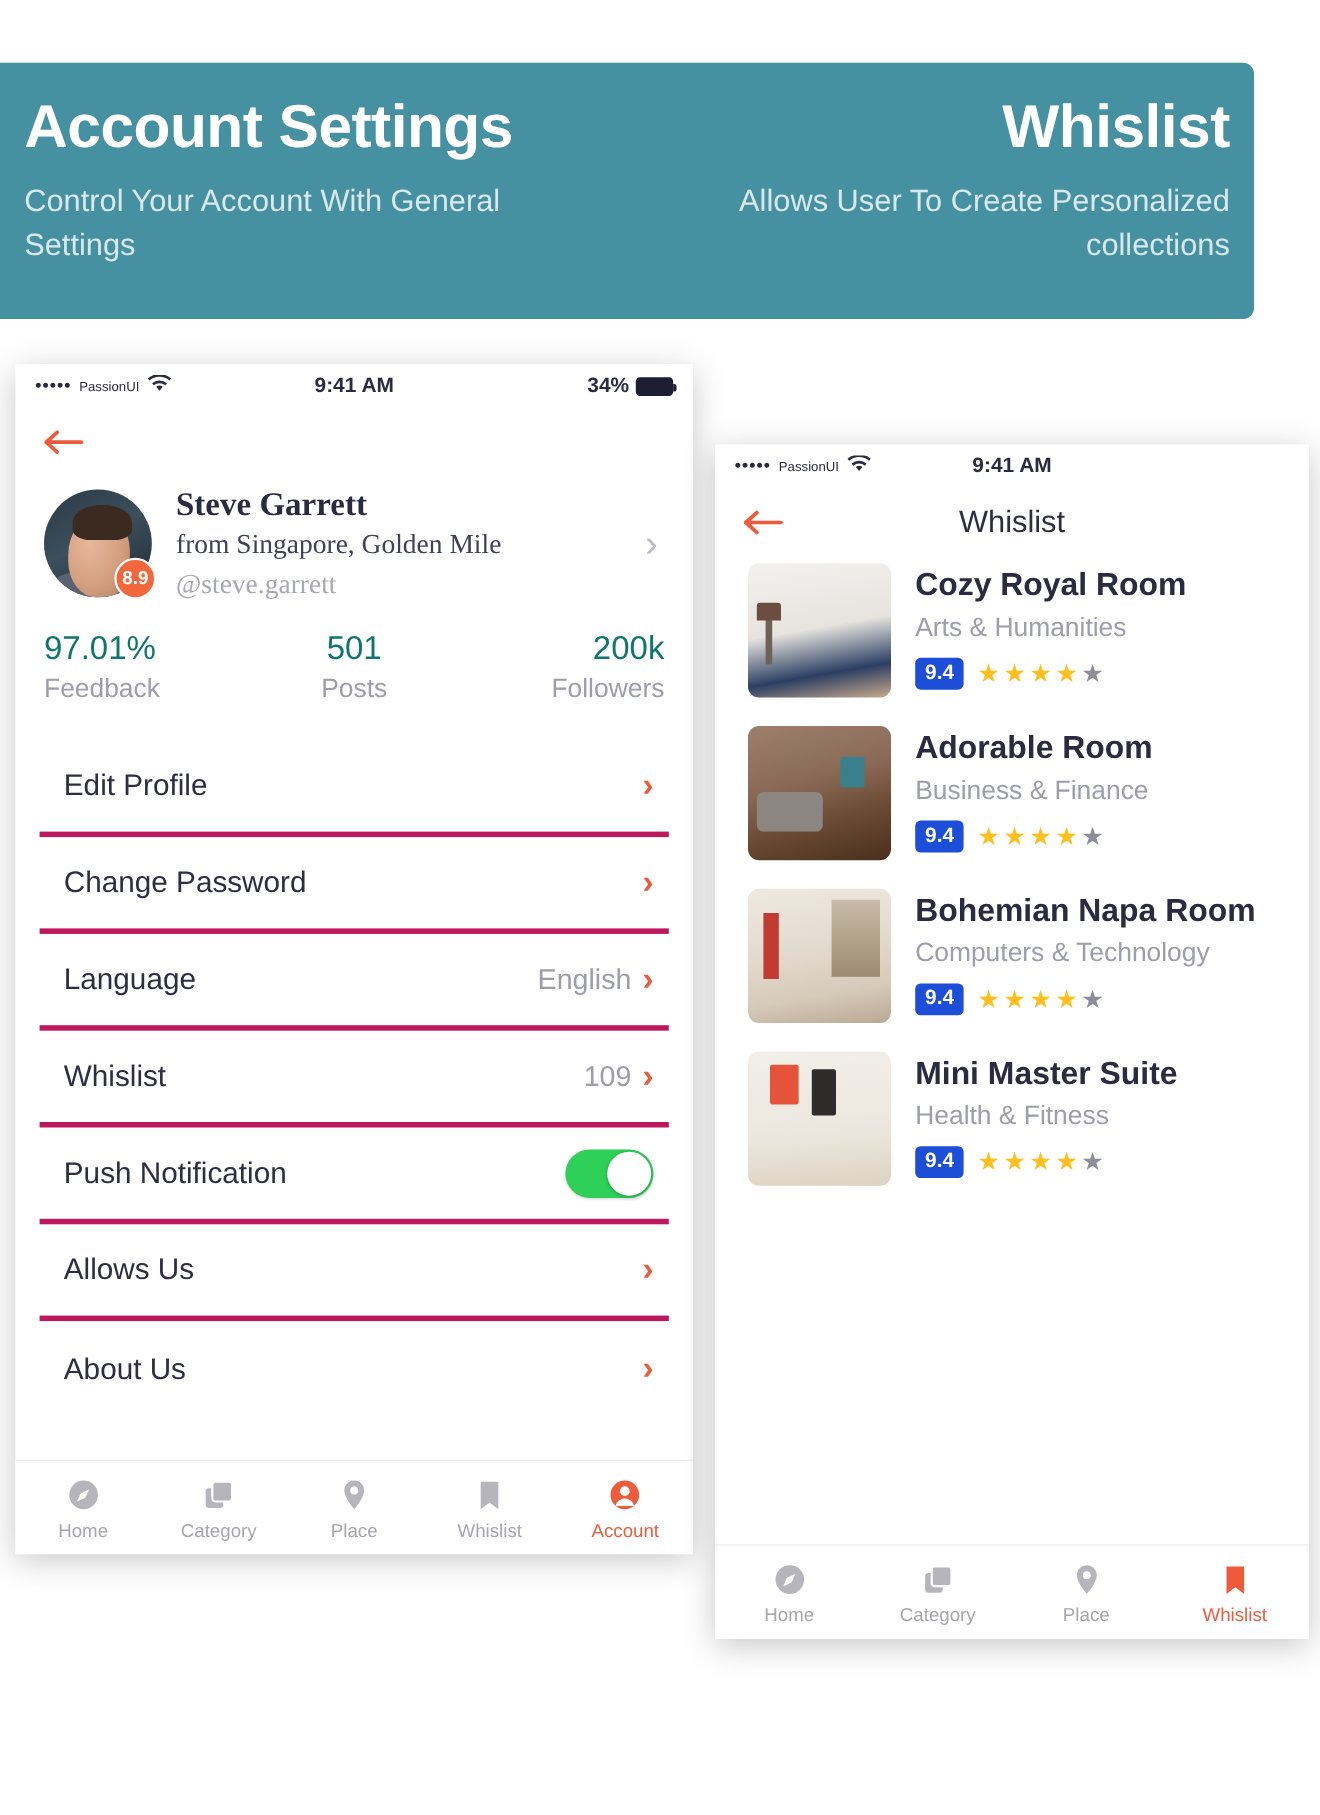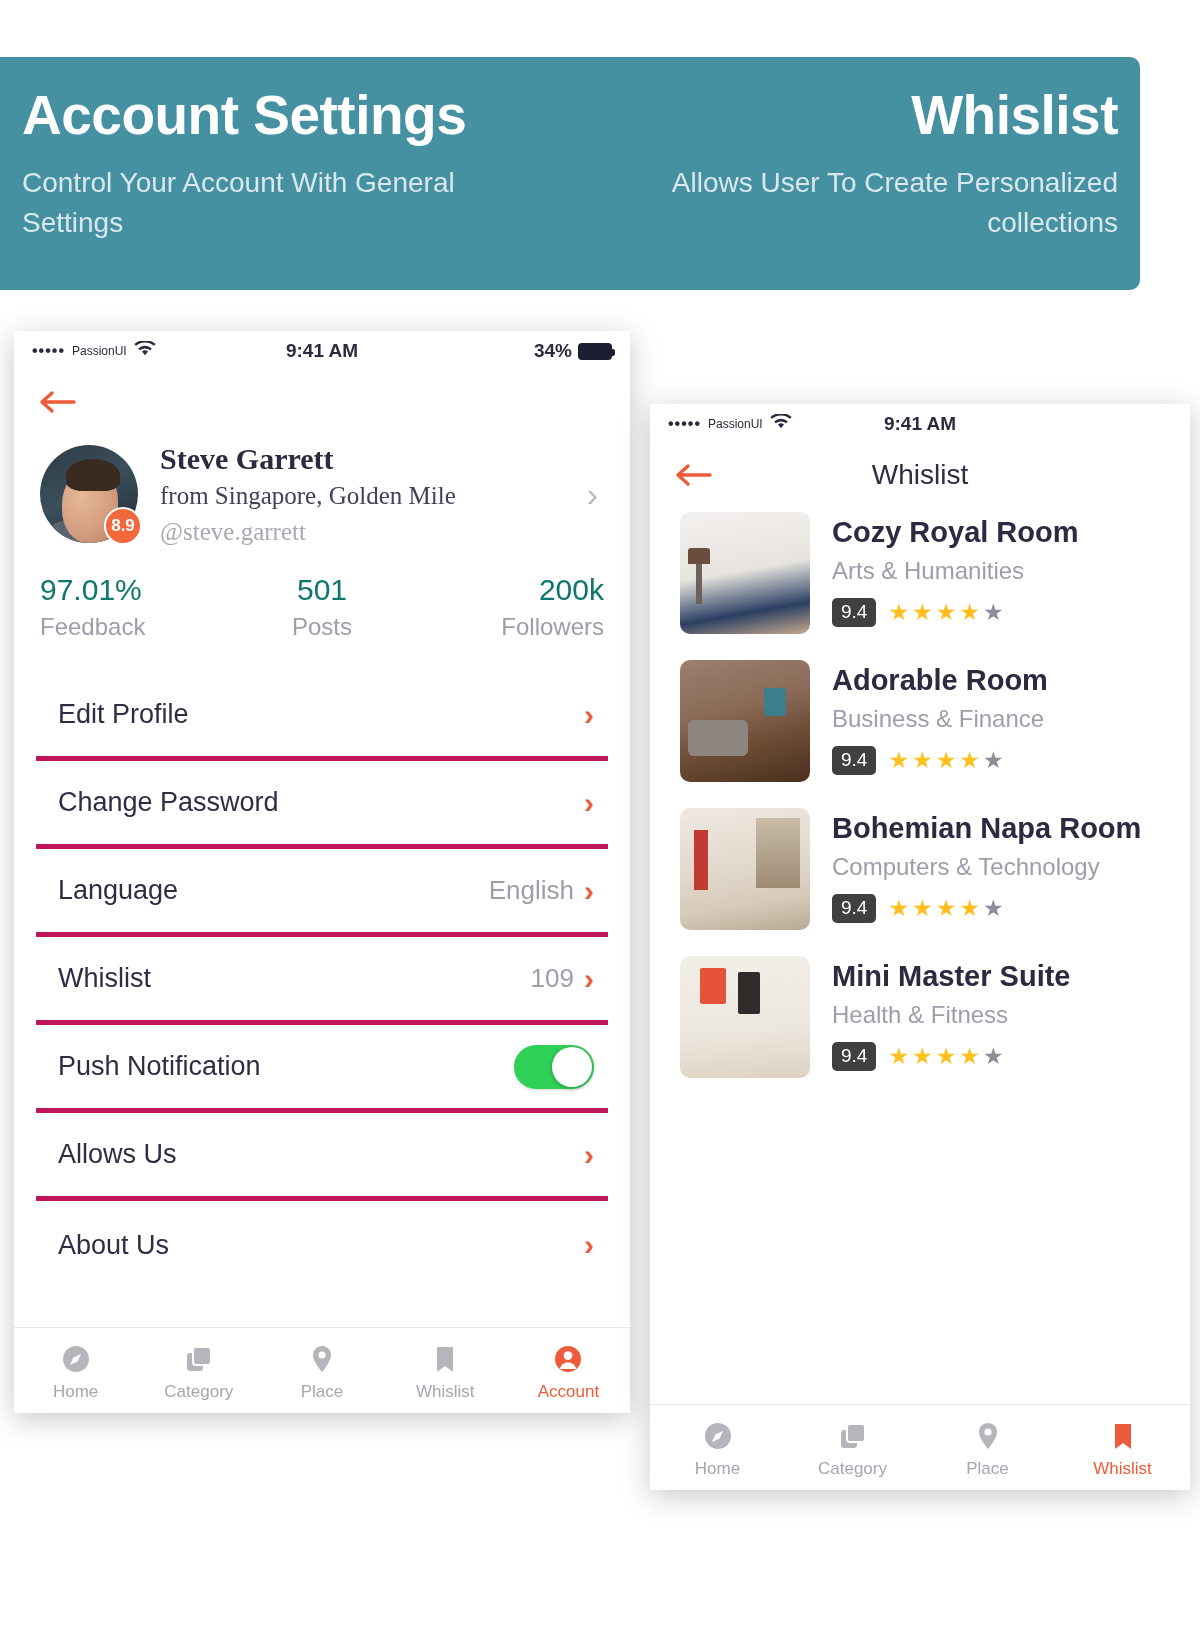--- a/index.html
+++ b/index.html
@@ -144,21 +144,21 @@
   .wcard { display: flex; gap: 22px; margin-bottom: 26px; }
   .thumb {
     width: 130px; height: 122px; border-radius: 10px; flex: 0 0 130px; overflow: hidden;
     position: relative; background: #ddd;
   }
   .wmeta { padding-top: 2px; flex: 1; min-width: 0; }
   .wtitle { font-size: 29px; font-weight: bold; color: #2a2a40; line-height: 1.25; }
   .wcat { font-size: 24px; color: #9d9dab; margin-top: 7px; font-weight: 400; }
   .wrate { display: flex; align-items: center; gap: 12px; margin-top: 13px; }
   .rbadge {
-    background: #404040; color: #fff; font-size: 19px; font-weight: 400;
+    background: #1d4ed8; color: #fff; font-size: 19px; font-weight: 700;
     padding: 3px 9px; border-radius: 5px; line-height: 1.2;
   }
   .stars { display: flex; gap: 3px; font-size: 23px; line-height: 1; }
   .star-on  { color: #ffc01e; }
   .star-off { color: #8d8d98; }
 
   
   .t1 { background: linear-gradient(170deg,#f3f1ef 0%,#e7e4df 48%,#2b3f63 78%,#c8a98d 100%); }
   .t1::before { content:""; position:absolute; left:16px; bottom:30px; width:6px; height:44px; background:#6e6157; }
   .t1::after  { content:""; position:absolute; left:8px; bottom:70px; width:22px; height:16px; background:#6b4d3f; border-radius:3px 3px 0 0; }

